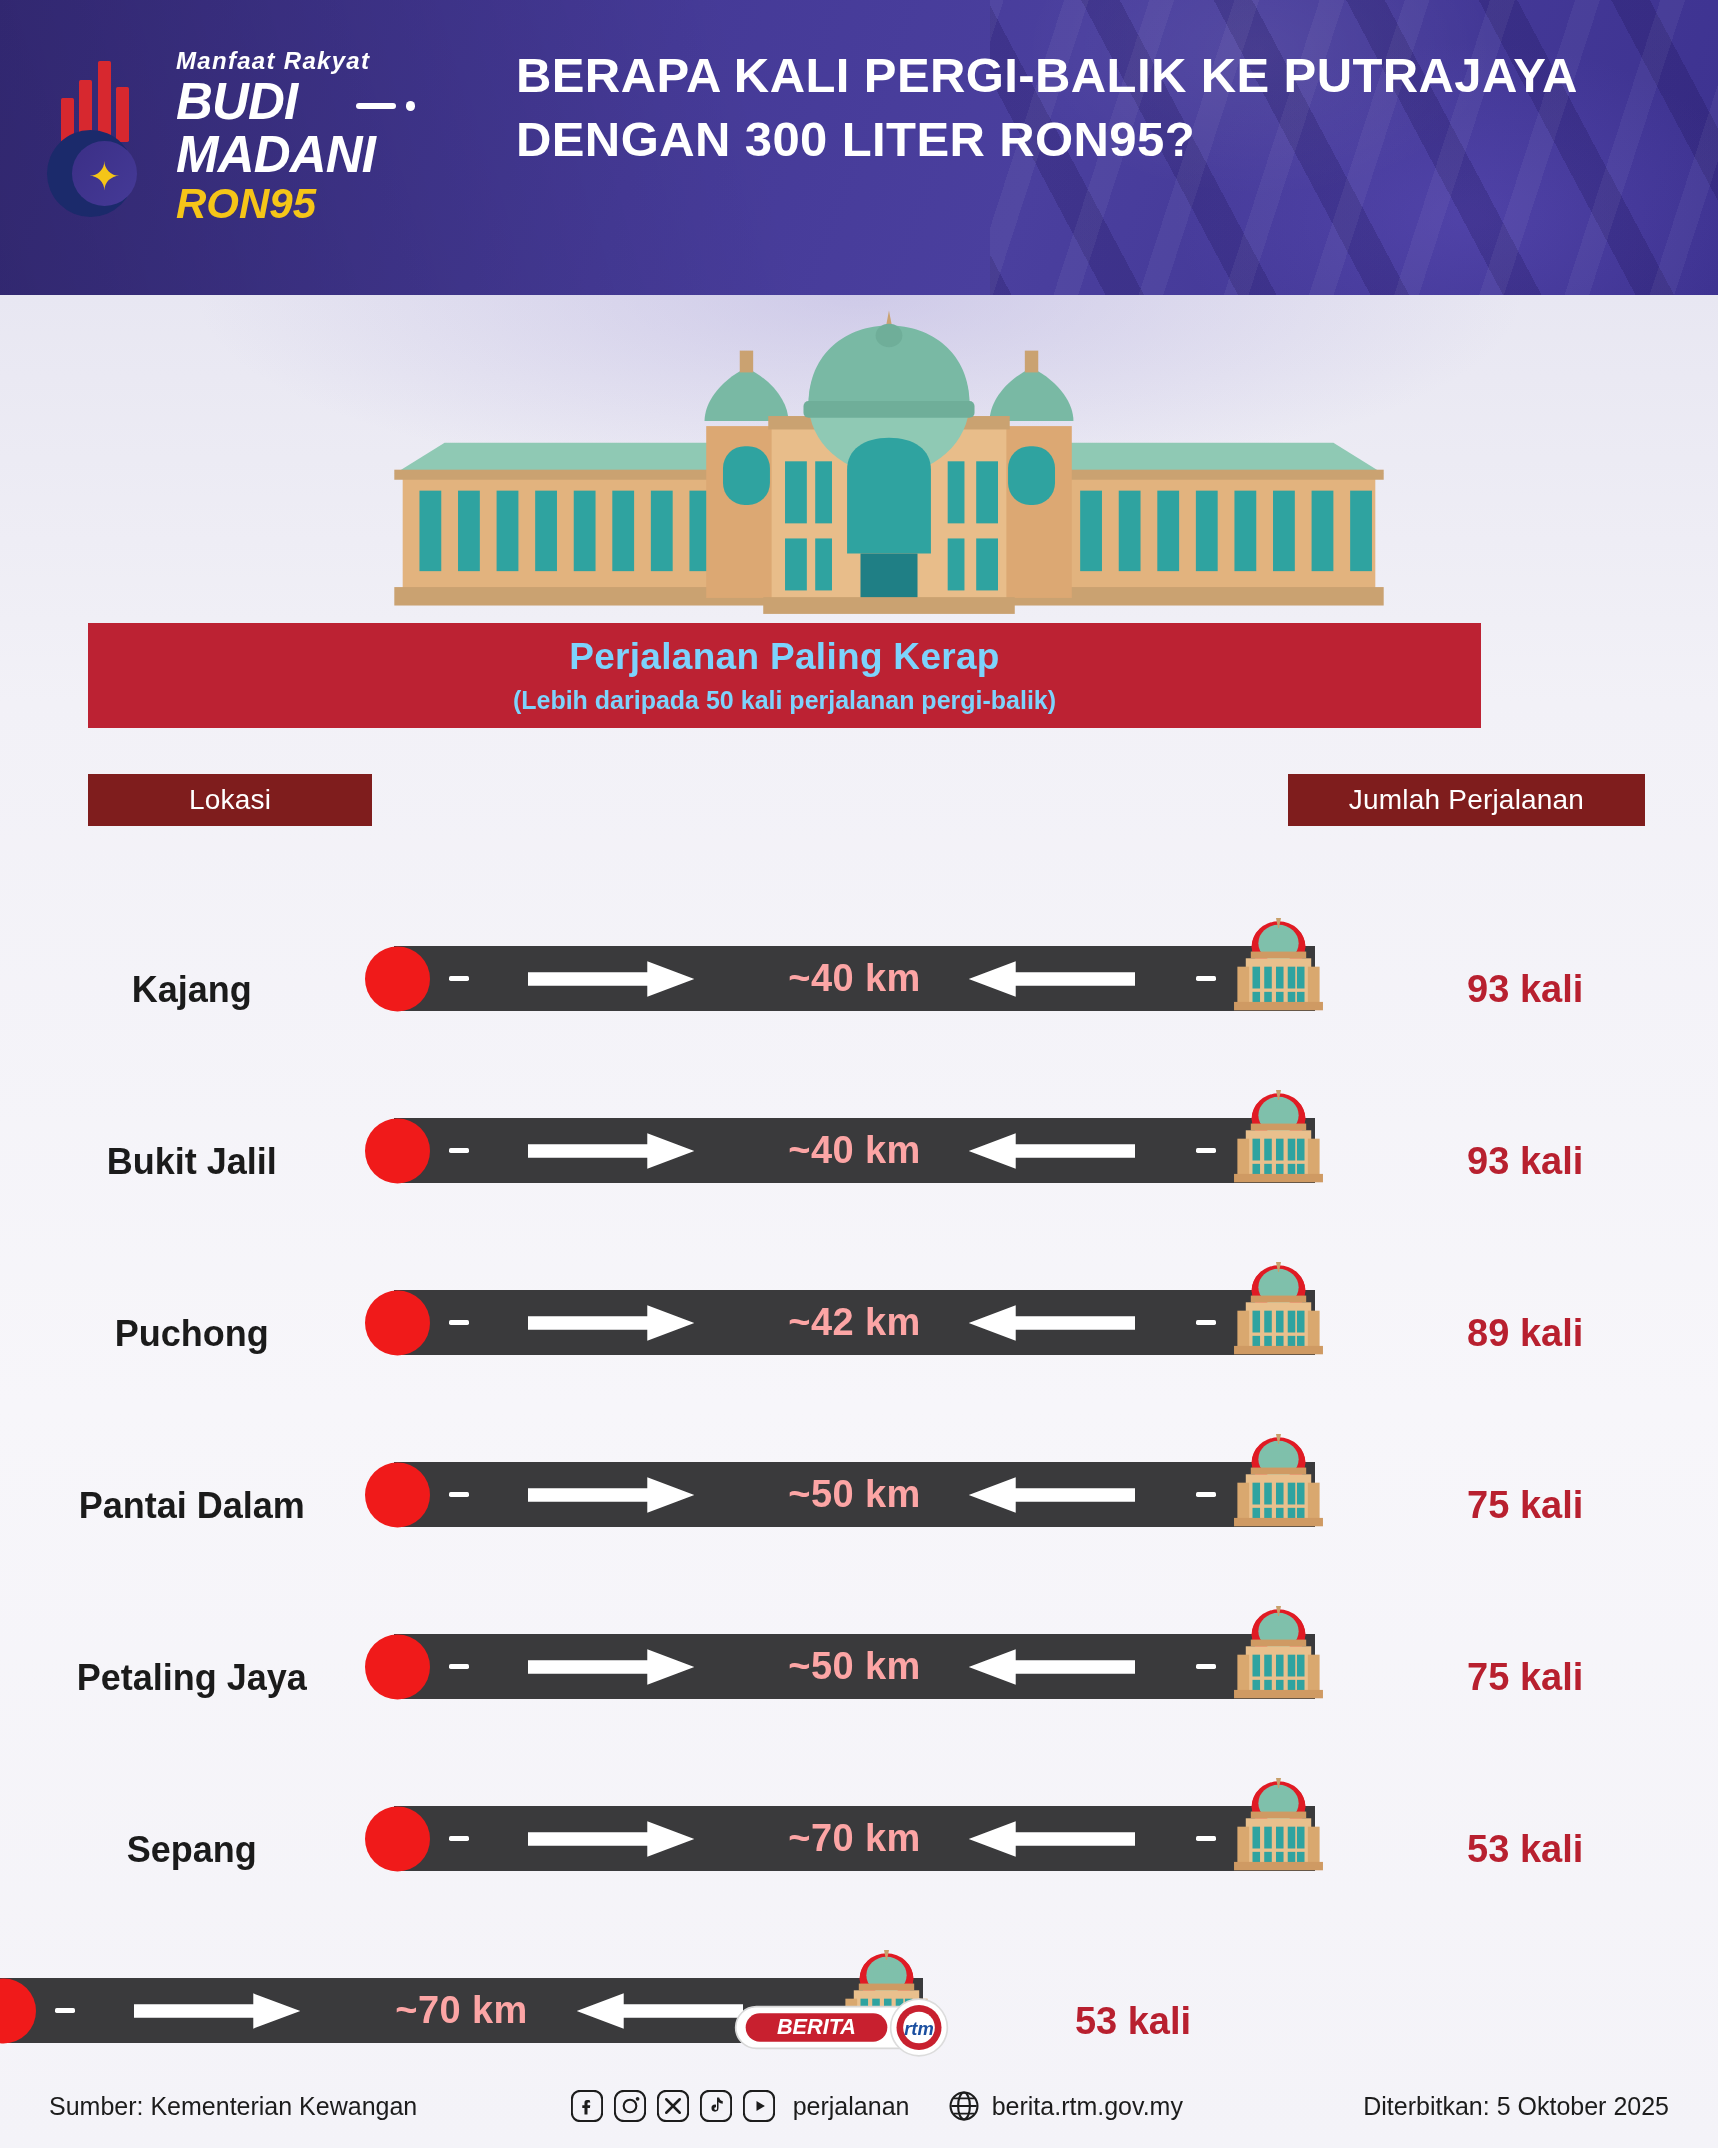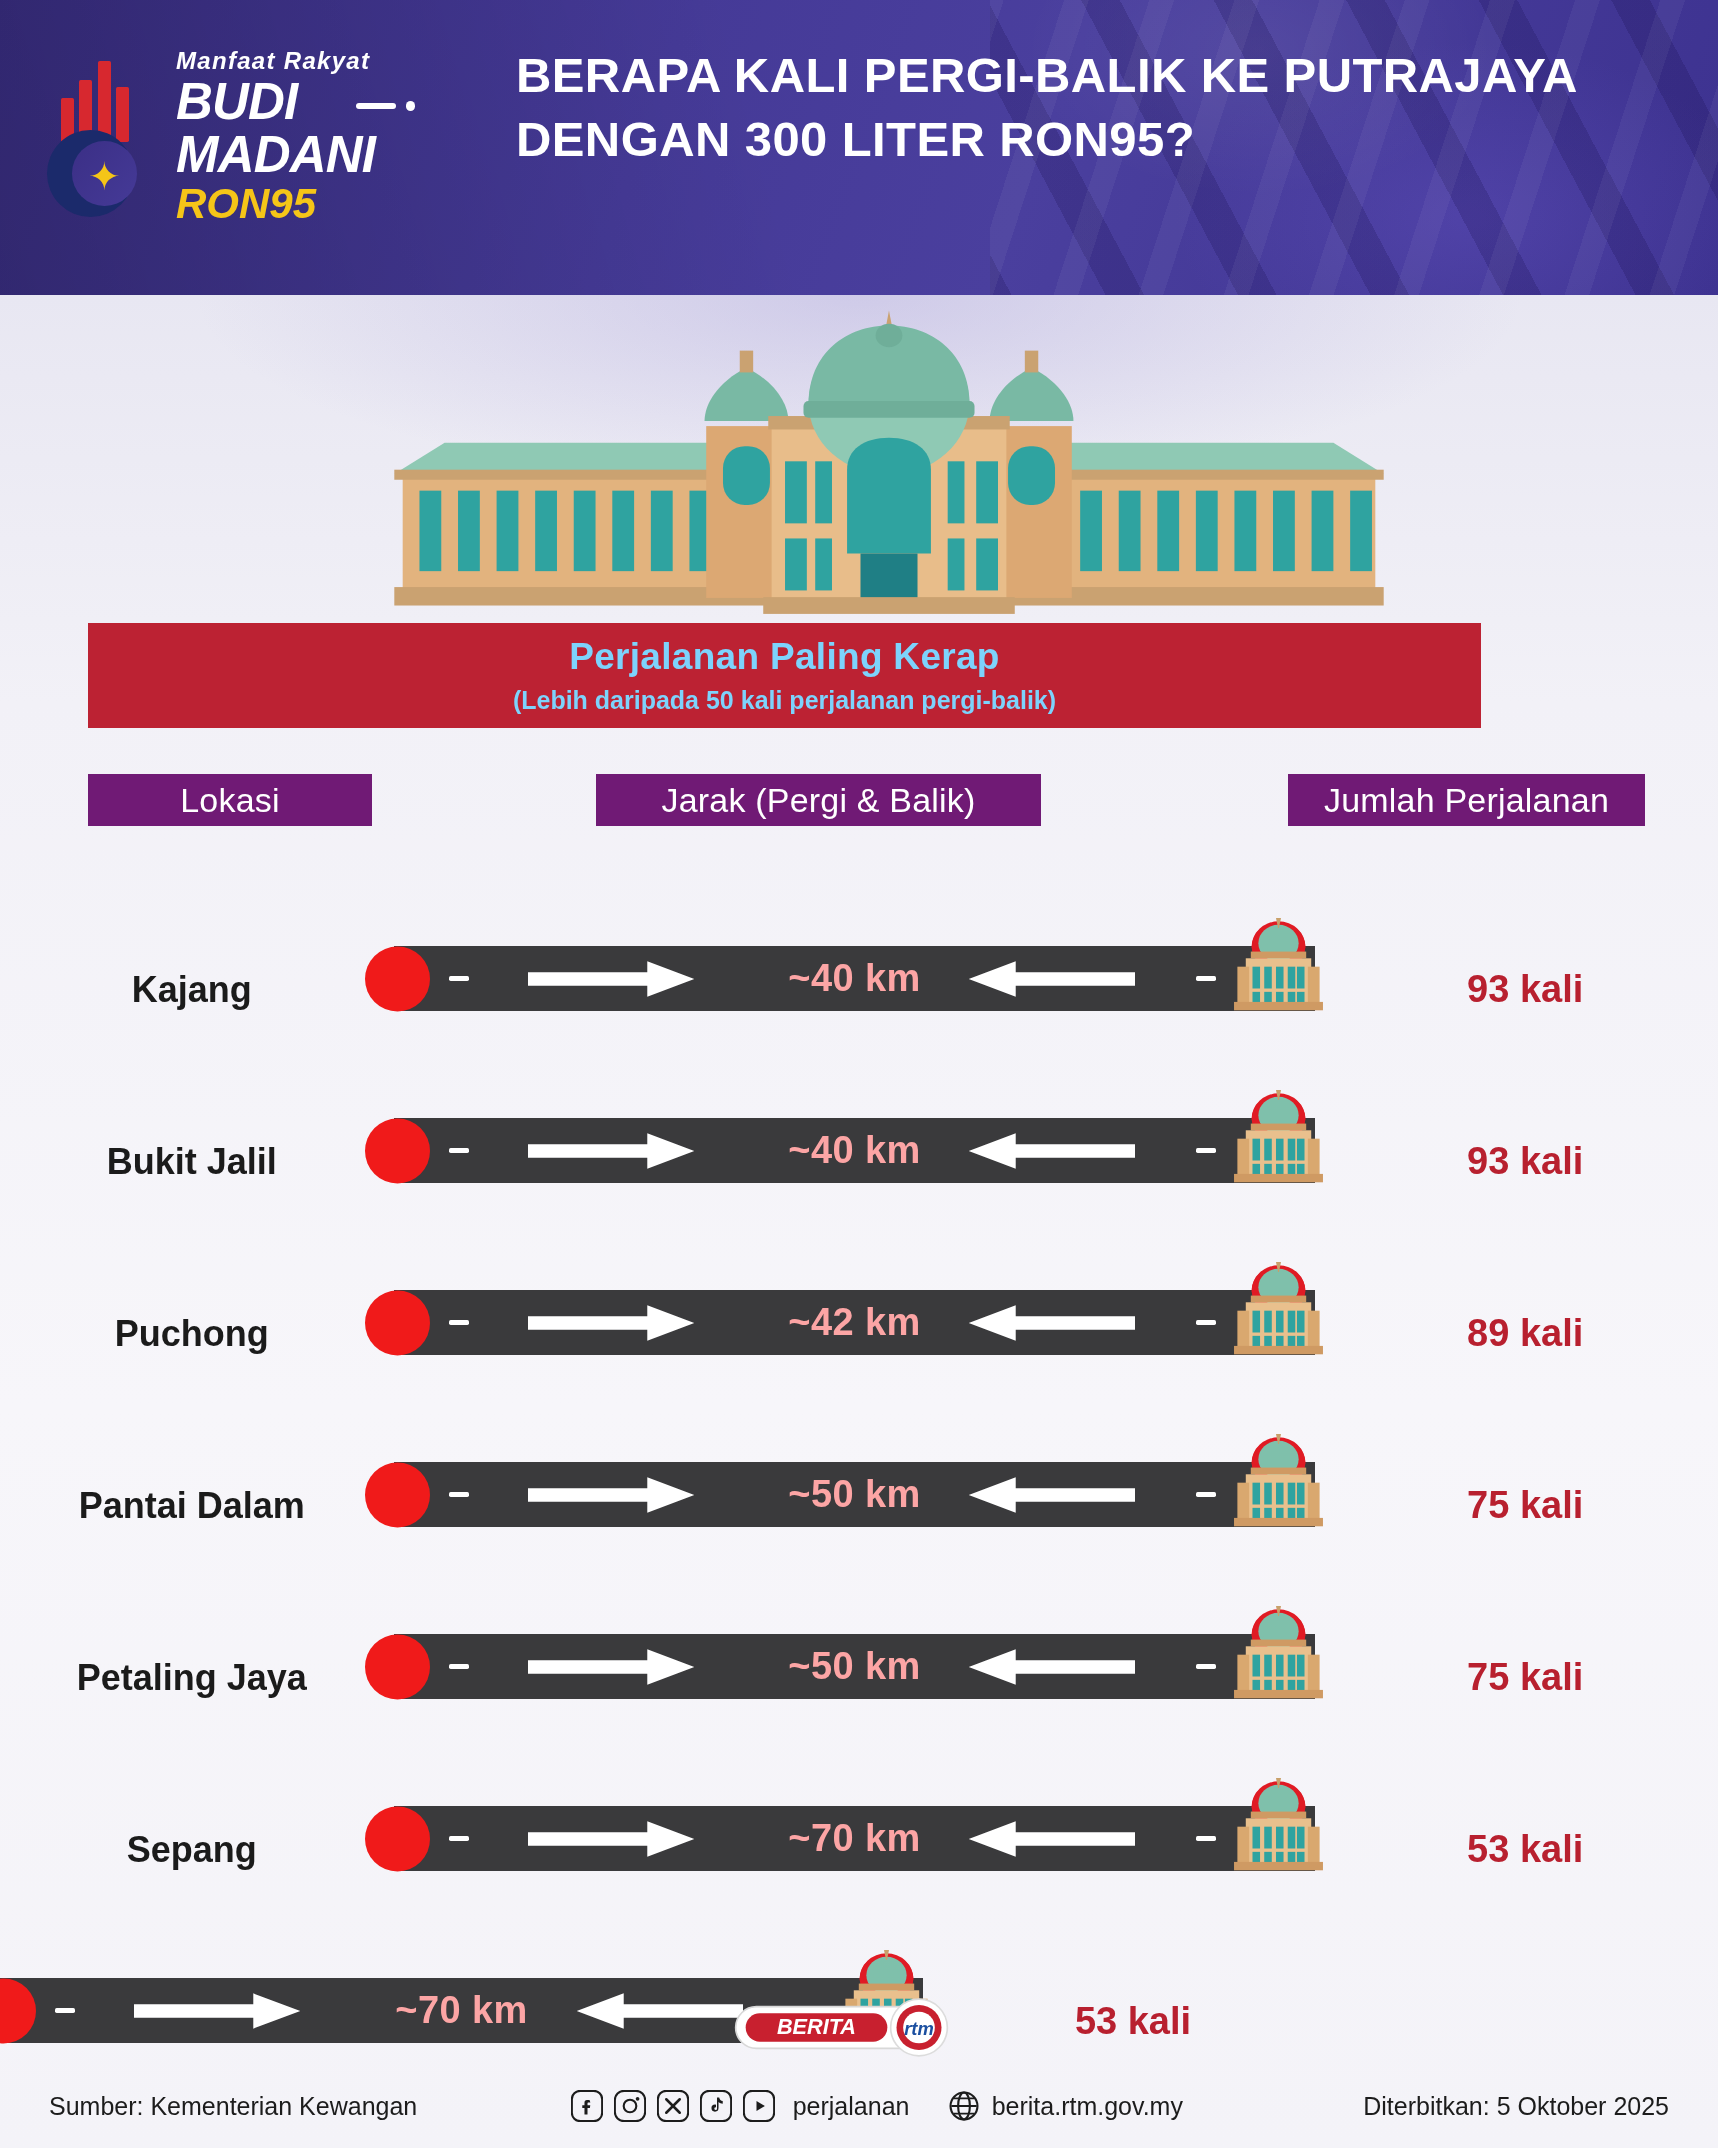--- a/index.html
+++ b/index.html
@@ -142,24 +142,24 @@
     z-index: 5;
   }
   .banner-title { font-size: 37px; font-weight: bold; letter-spacing: 0.3px; }
   .banner-sub { font-size: 25px; font-weight: bold; margin-top: 8.4px; }
 
   
   .col-heads { position: absolute; left: 0; top: 774px; width: 1718px; height: 54px; z-index: 5; }
   .chip {
     position: absolute;
     height: 52px;
-    background: #701a75;
+    background: #7f1d1d;
     color: #fff;
     display: flex; align-items: center; justify-content: center;
-    font-size: 34px;
+    font-size: 28px;
     letter-spacing: 0.2px;
   }
   .chip-lokasi { left: 88px; width: 284px; }
   .chip-jarak { left: 596px; width: 445px; }
   .chip-jumlah { left: 1288px; width: 357px; }
 
   
   .rows { position: absolute; left: 0; top: 839px; width: 1718px; z-index: 5; }
   .row {
     position: relative;
@@ -350,21 +350,20 @@
     </svg>
   </div>
 
   <div class="banner">
     <div class="banner-title">Perjalanan Paling Kerap</div>
     <div class="banner-sub">(Lebih daripada 50 kali perjalanan pergi-balik)</div>
   </div>
 
   <div class="col-heads">
     <div class="chip chip-lokasi">Lokasi</div>
-    <div class="chip chip-jarak">Jarak (Pergi &amp; Balik)</div>
     <div class="chip chip-jumlah">Jumlah Perjalanan</div>
   </div>
 
   <div class="rows" id="rows">
       <div class="row">
     <div class="row-label">Kajang</div>
     <div class="road">
       <span class="dot-red"></span>
       <span class="tick-left"></span>
       <span class="arrow arrow-right">

